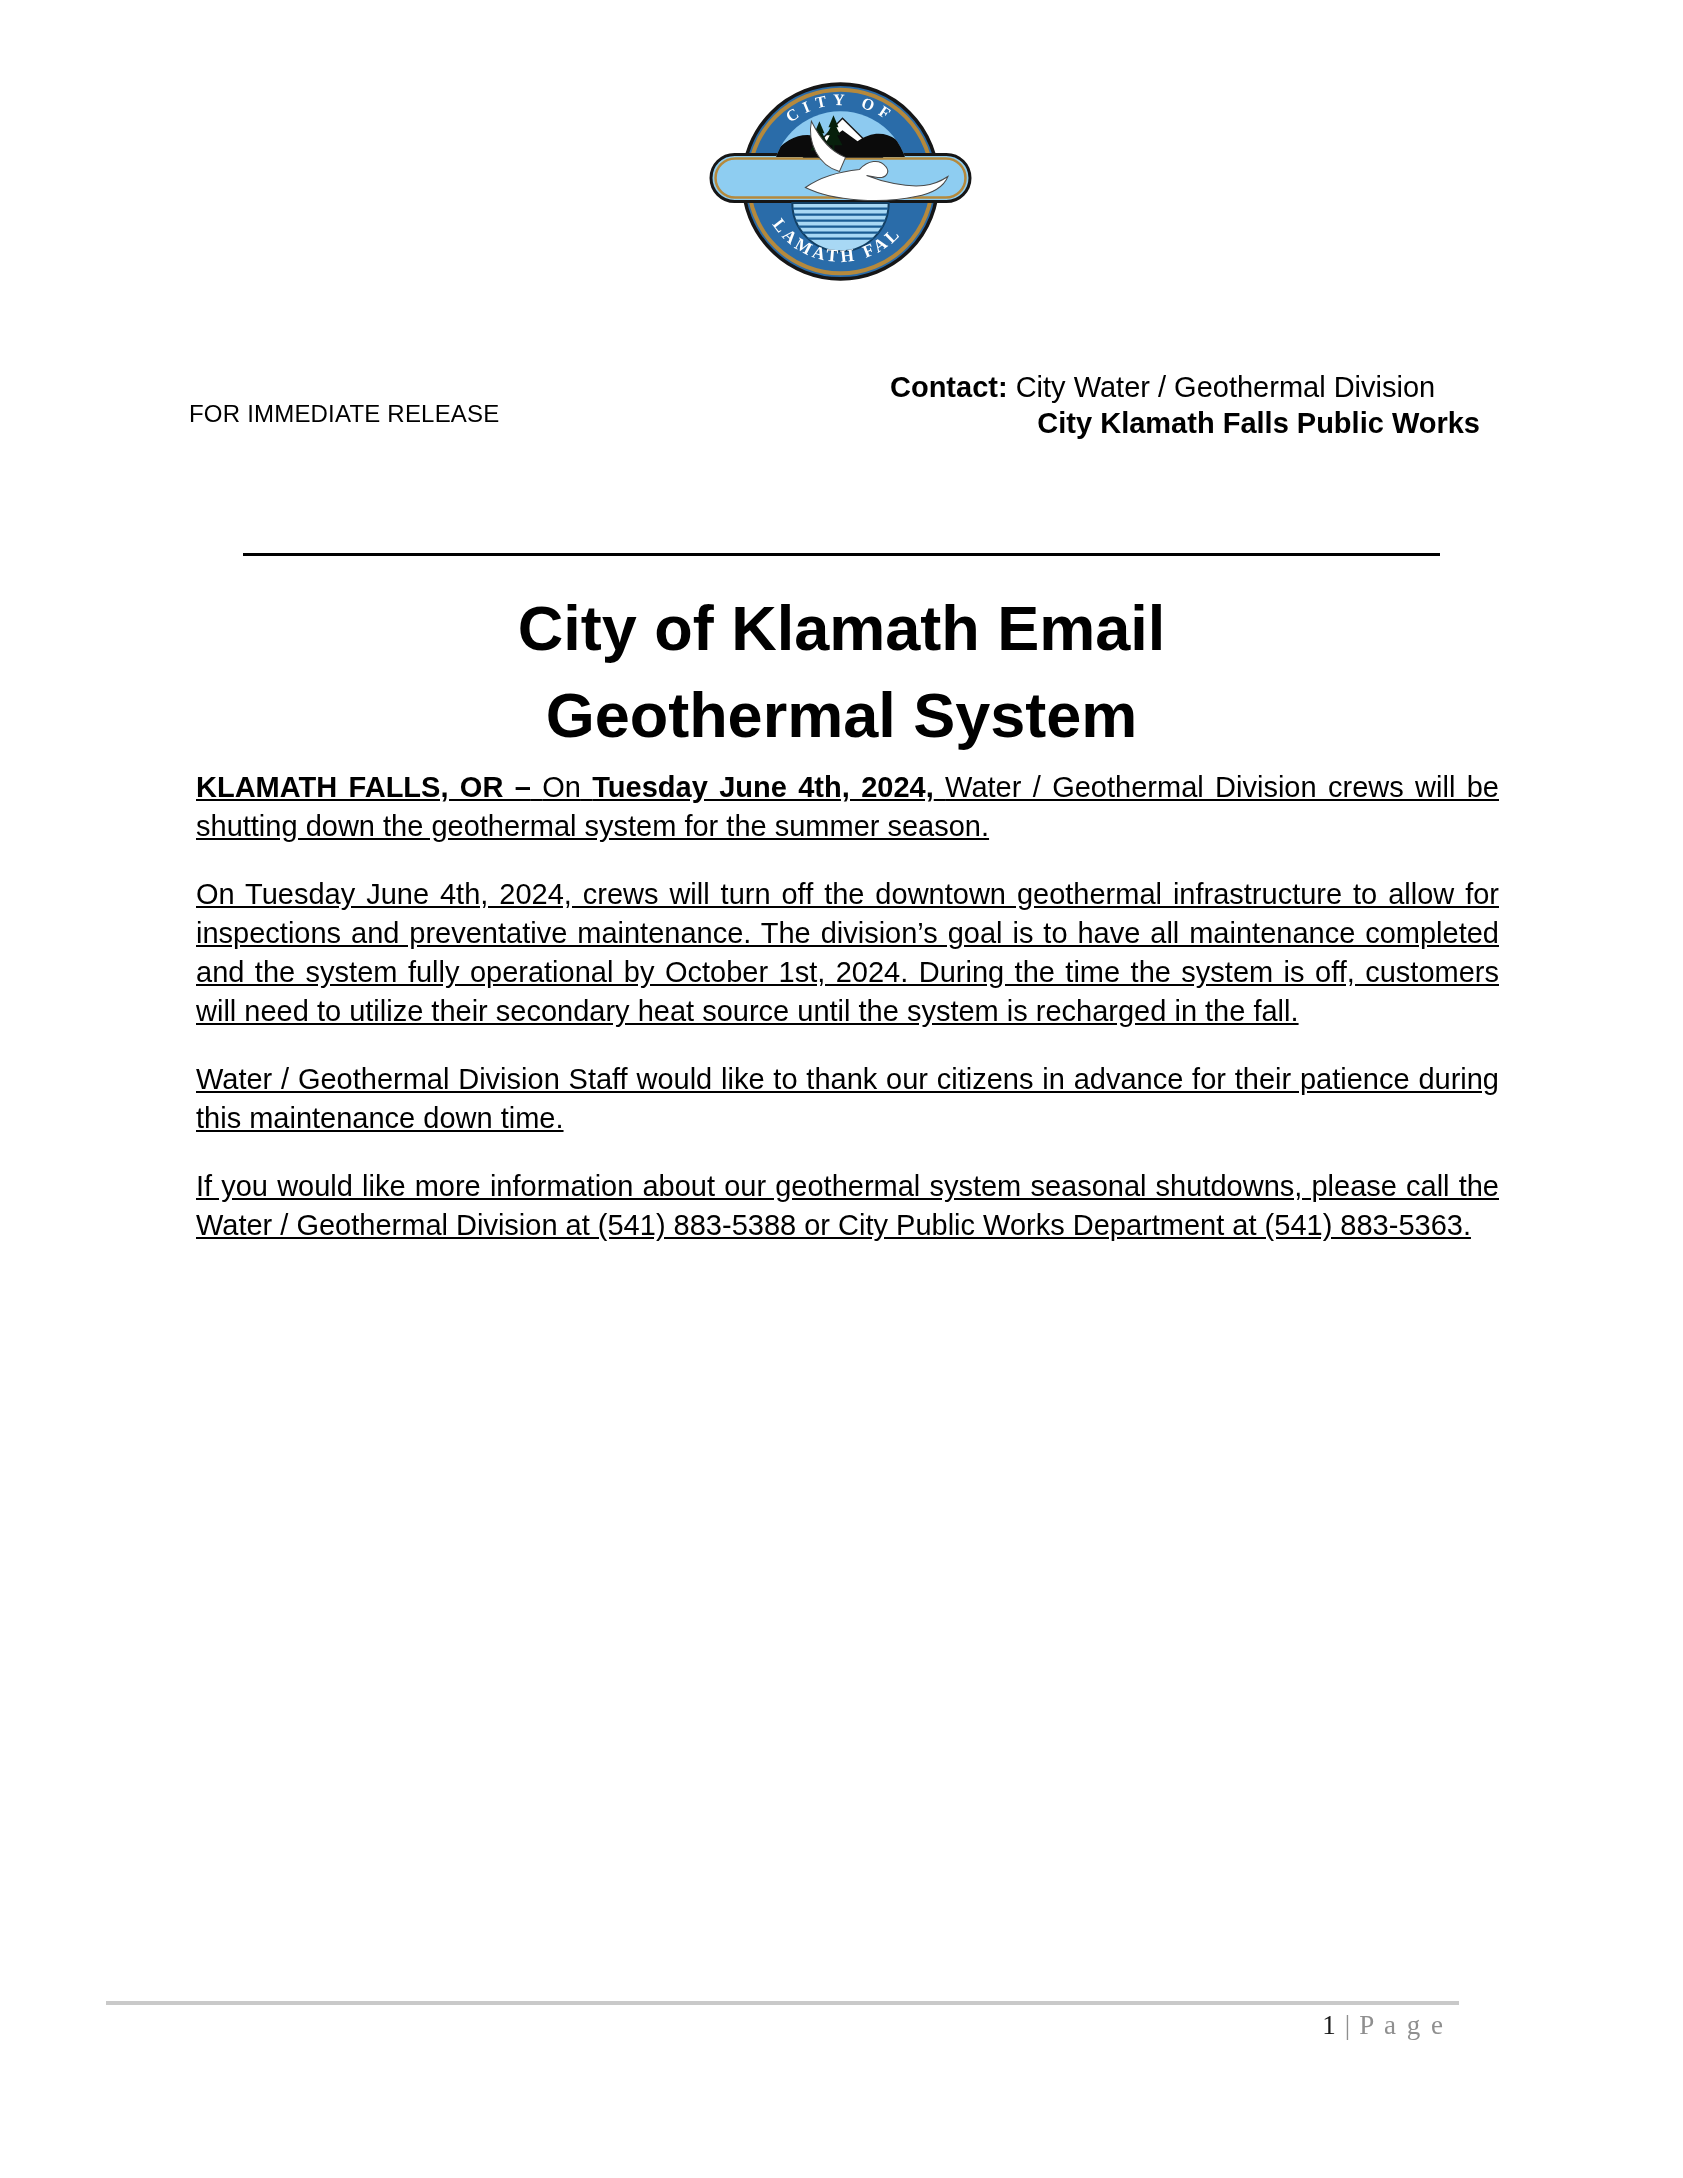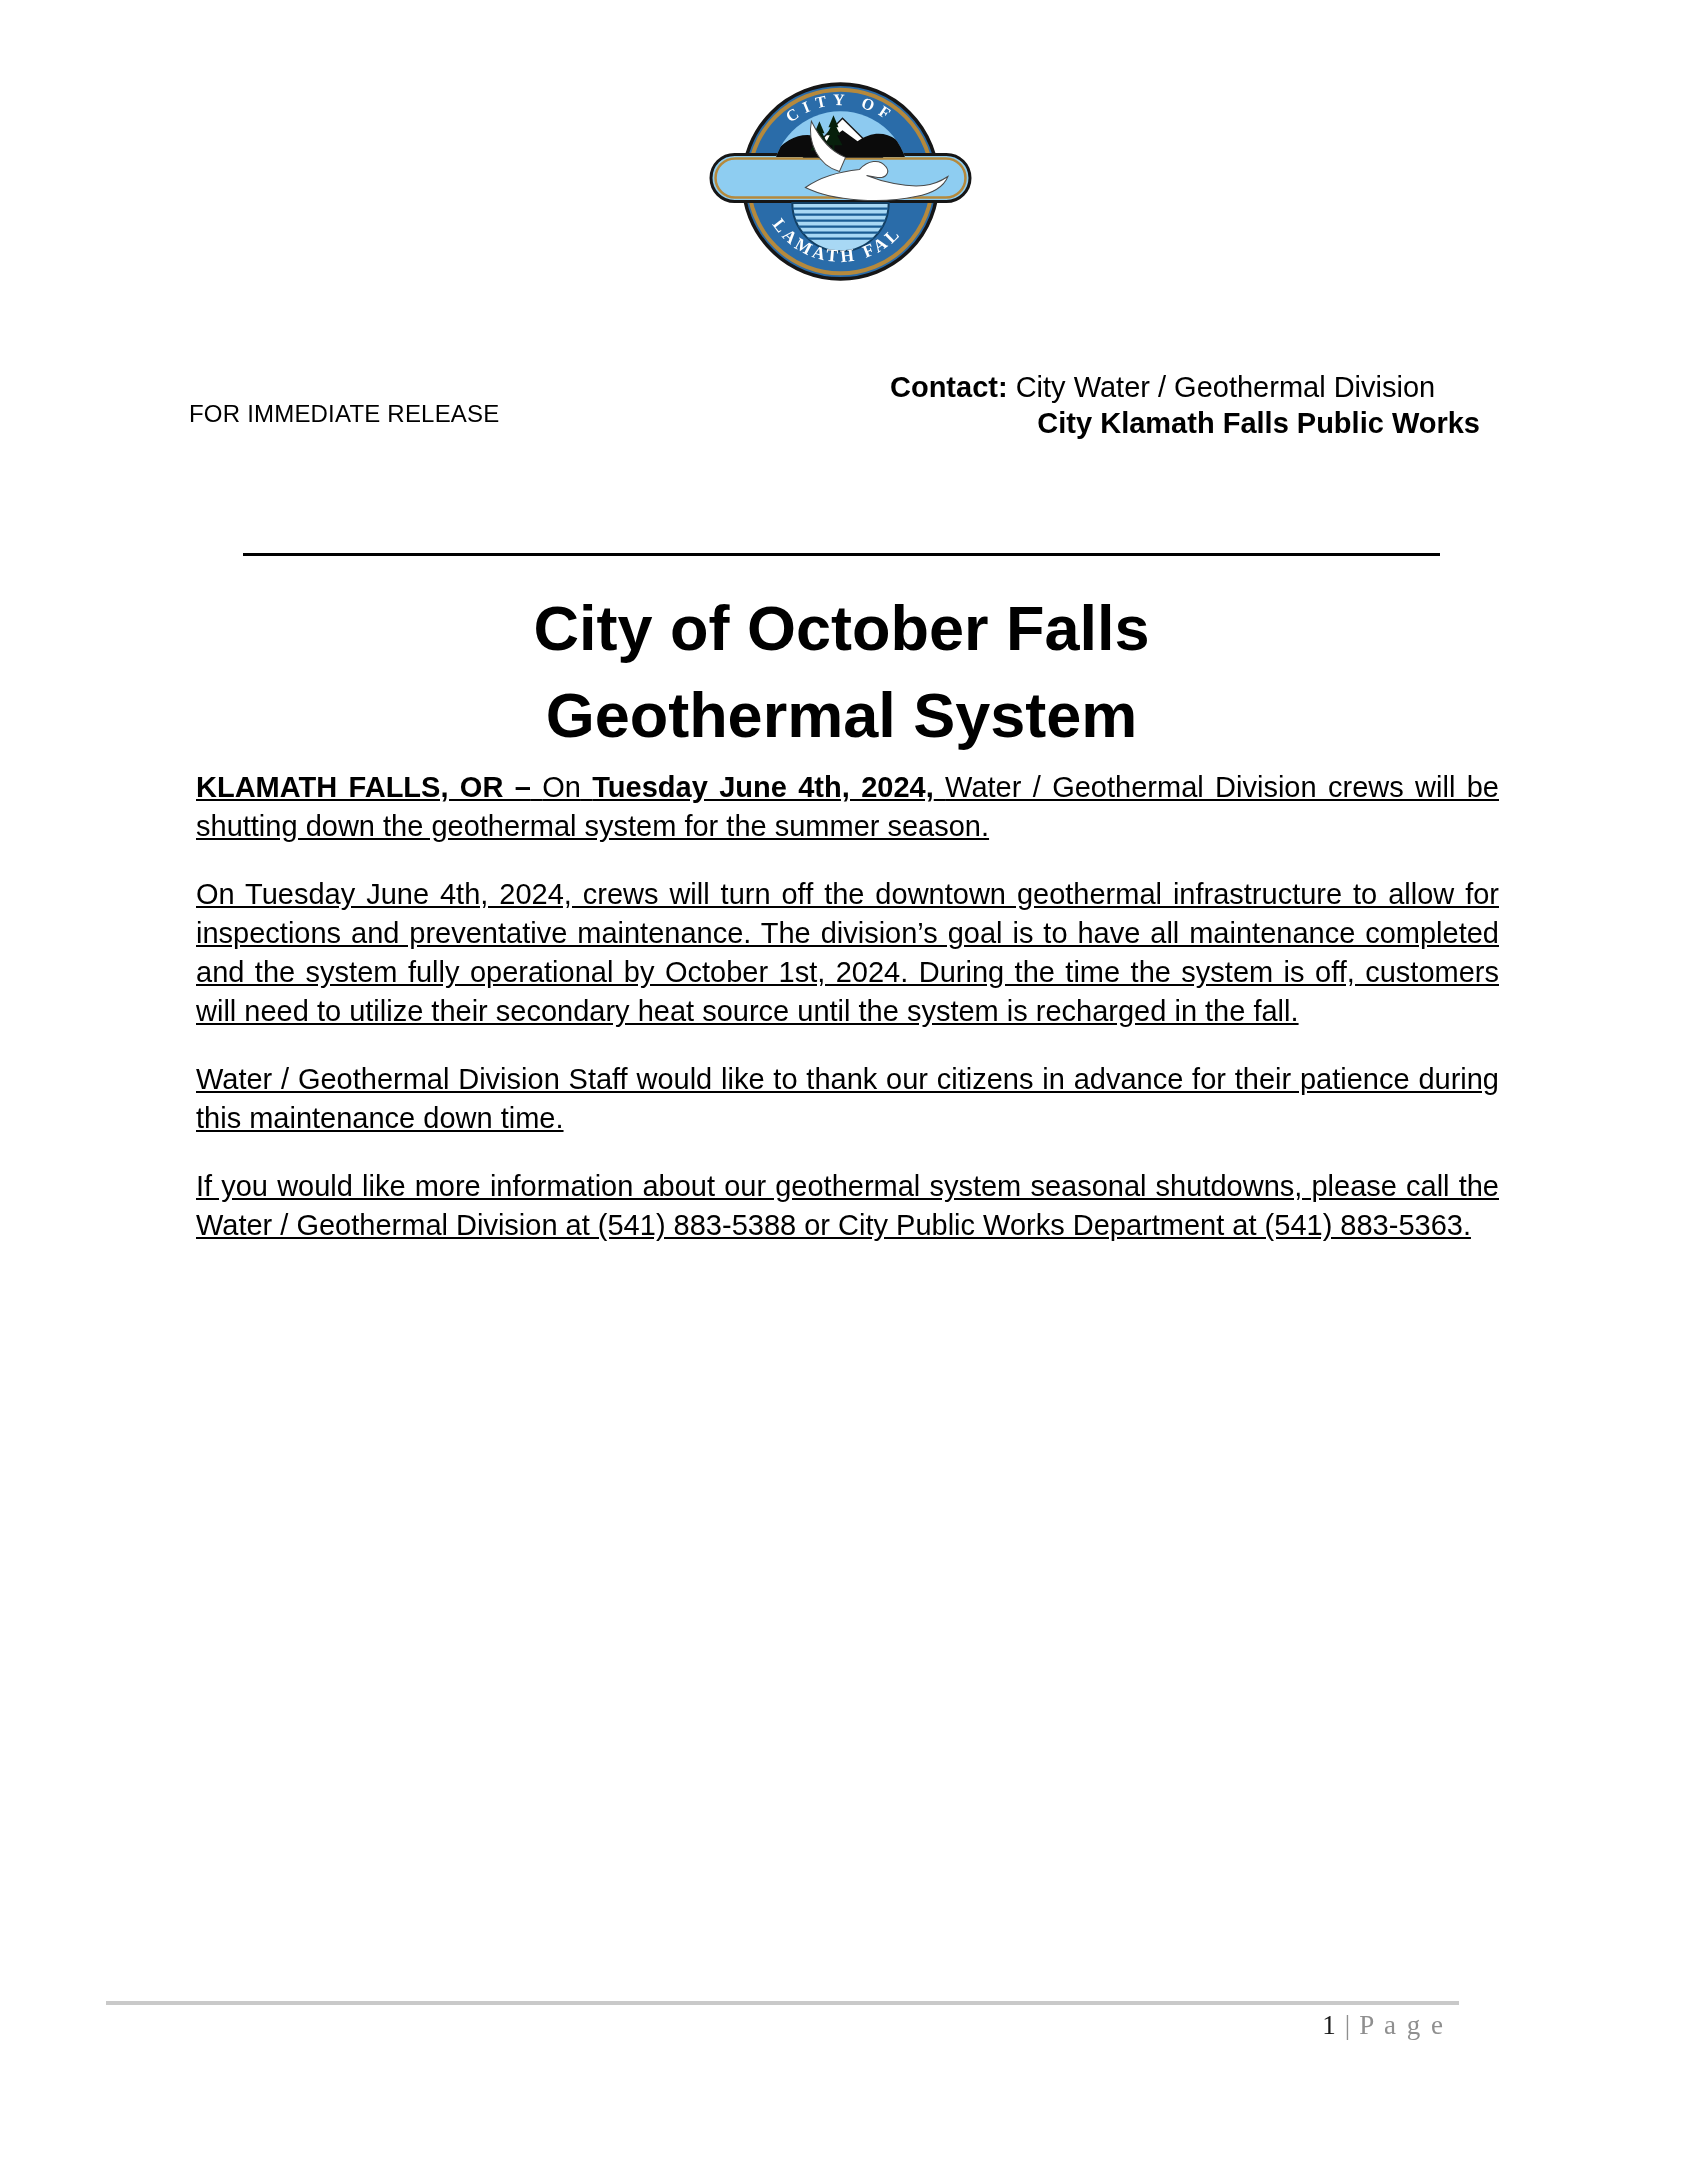--- a/index.html
+++ b/index.html
@@ -121,21 +121,21 @@
   <div class="release-line">FOR IMMEDIATE RELEASE</div>
 
   <div class="contact-block">
     <span class="row"><b>Contact:</b> <span>City Water / Geothermal Division</span></span>
     <span class="row indent"><span>City Klamath Falls Public Works</span></span>
   </div>
 
   <div class="divider-line"></div>
 
   <div class="doc-title">
-    <div>City of October Falls</div>
+    <div>City of Klamath Email</div>
     <div>Geothermal System</div>
   </div>
 
   <div class="body-col">
     <p><b>KLAMATH FALLS, OR –</b> <span>On</span> <b>Tuesday June 4th, 2024,</b> <span>Water / Geothermal Division crews will be shutting down the geothermal system for the summer season.</span></p>
     <p>On Tuesday June 4th, 2024, crews will turn off the downtown geothermal infrastructure to allow for inspections and preventative maintenance. The division’s goal is to have all maintenance completed and the system fully operational by October 1st, 2024.  During the time the system is off, customers will need to utilize their secondary heat source until the system is recharged in the fall.</p>
     <p>Water / Geothermal Division Staff would like to thank our citizens in advance for their patience during this maintenance down time.</p>
     <p>If you would like more information about our geothermal system seasonal shutdowns, please call the Water / Geothermal Division at (541) 883-5388 or City Public Works Department at (541) 883-5363.</p>
   </div>
 

